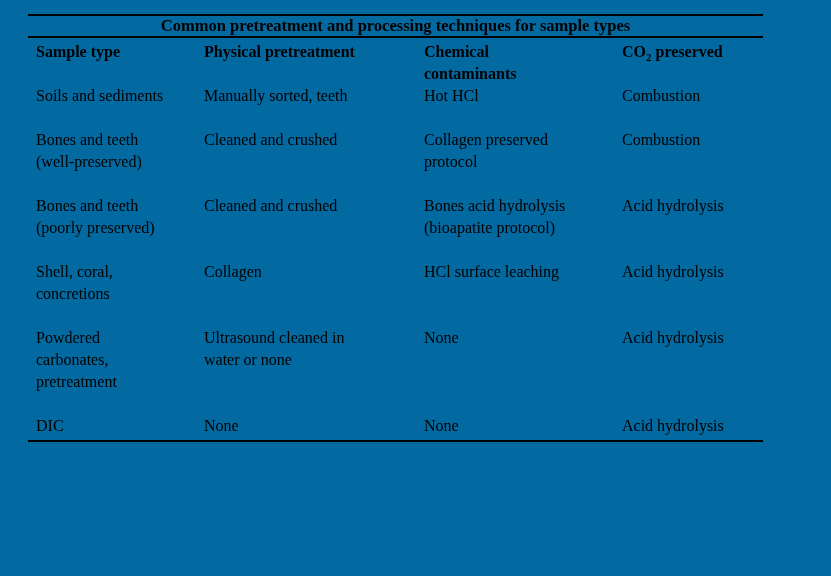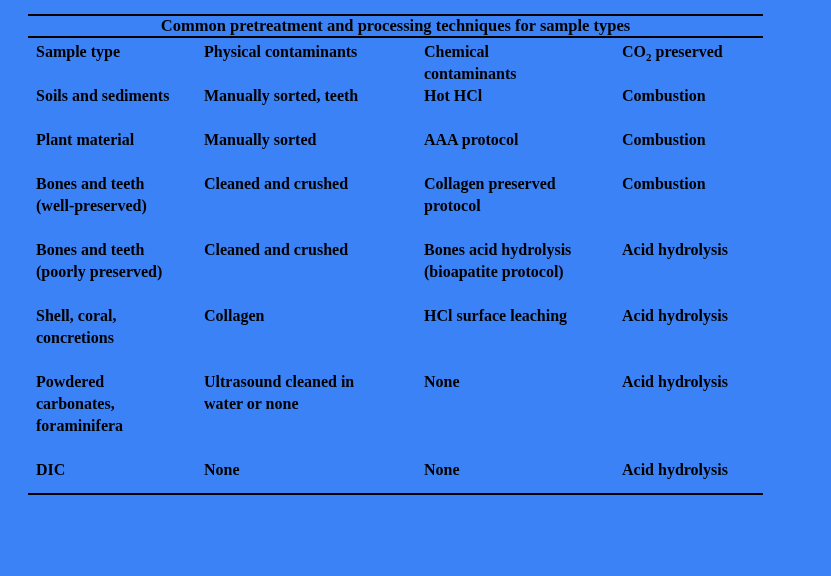--- a/index.html
+++ b/index.html
@@ -1,21 +1,21 @@
 <!DOCTYPE html>
 <html><head>
 <meta charset="utf-8">
 <style>
   * { margin: 0; padding: 0; box-sizing: border-box; }
   html, body { background: #ffffff; }
   .canvas {
     position: relative;
     width: 831px;
     height: 576px;
-    background: #3b82f6;
+    background: #0369a1;
     font-family: "Liberation Serif", "DejaVu Serif", serif;
     color: #000000;
     overflow: hidden;
   }
   .doc {
     position: absolute;
     left: 28px;
     top: 14px;
     width: 735px;
     border-top: 2px solid #000000;
@@ -36,31 +36,31 @@
     font-size: 16px;
     line-height: 22px;
   }
   col.c1 { width: 176px; }
   col.c2 { width: 220px; }
   col.c3 { width: 198px; }
   col.c4 { width: 141px; }
   th, td {
     vertical-align: top;
     text-align: left;
-    font-weight: bold;
+    font-weight: normal;
     white-space: pre-line;
     padding: 0 6px 22px 0;
   }
   th.col1, td.col1 { padding-left: 8px; }
   thead th {
     font-weight: bold;
     padding-top: 3px;
     padding-bottom: 0;
   }
-  tbody tr.last td { padding-bottom: 12px; }
+  tbody tr.last td { padding-bottom: 3px; }
   sub.co2sub {
     font-size: 11px;
     vertical-align: sub;
     line-height: 0;
   }
 </style>
 </head>
 <body>
 
 <div class="canvas">
@@ -71,37 +71,31 @@
     <table class="data-table">
       <colgroup>
         <col class="c1">
           <col class="c2">
           <col class="c3">
           <col class="c4">
       </colgroup>
       <thead>
         <tr>
           <th class="col1">Sample type</th>
-          <th>Physical contaminants</th>
+          <th>Physical pretreatment</th>
           <th>Chemical
 contaminants</th>
           <th><span>CO</span><sub class="co2sub">2</sub><span> preserved</span></th>
         </tr>
       </thead>
       <tbody>
         <tr>
           <td class="col1">Soils and sediments</td>
           <td>Manually sorted, teeth</td>
           <td>Hot HCl</td>
-          <td>Combustion</td>
-        </tr>
-        <tr>
-          <td class="col1">Plant material</td>
-          <td>Manually sorted</td>
-          <td>AAA protocol</td>
           <td>Combustion</td>
         </tr>
         <tr>
           <td class="col1">Bones and teeth
 (well-preserved)</td>
           <td>Cleaned and crushed</td>
           <td>Collagen preserved
 protocol</td>
           <td>Combustion</td>
         </tr>
@@ -116,21 +110,21 @@
         <tr>
           <td class="col1">Shell, coral,
 concretions</td>
           <td>Collagen</td>
           <td>HCl surface leaching</td>
           <td>Acid hydrolysis</td>
         </tr>
         <tr>
           <td class="col1">Powdered
 carbonates,
-foraminifera</td>
+pretreatment</td>
           <td>Ultrasound cleaned in
 water or none</td>
           <td>None</td>
           <td>Acid hydrolysis</td>
         </tr>
         <tr class="last">
           <td class="col1">DIC</td>
           <td>None</td>
           <td>None</td>
           <td>Acid hydrolysis</td>

